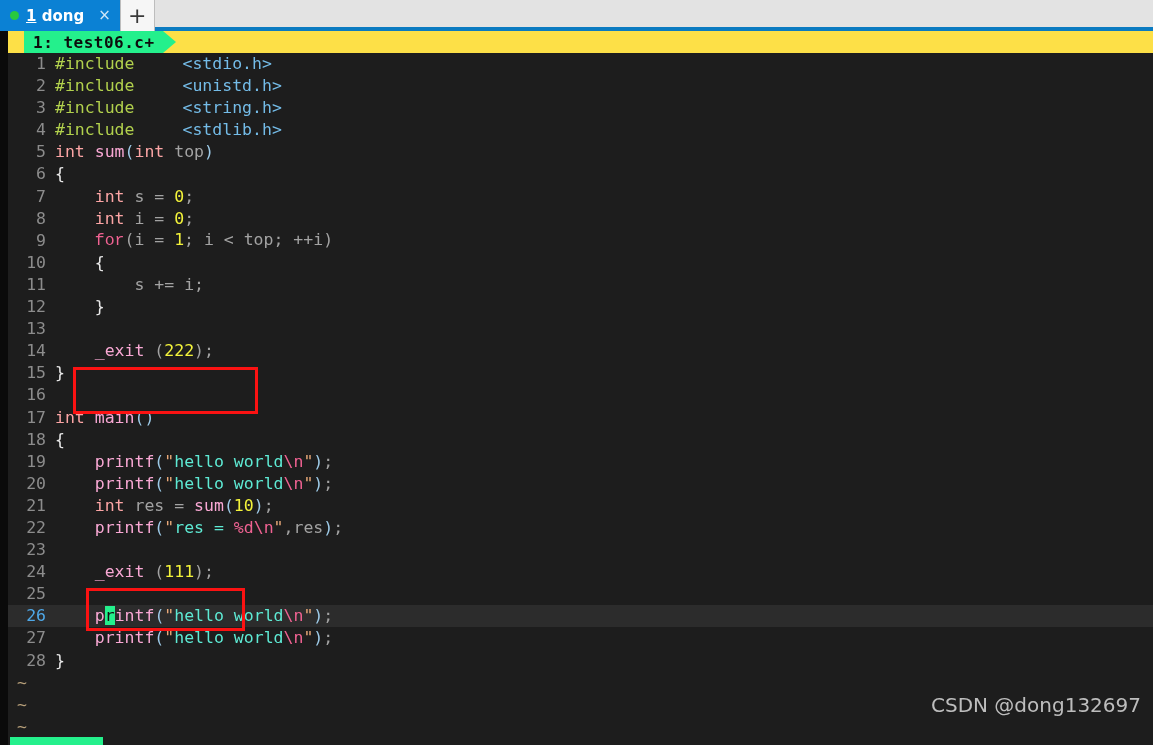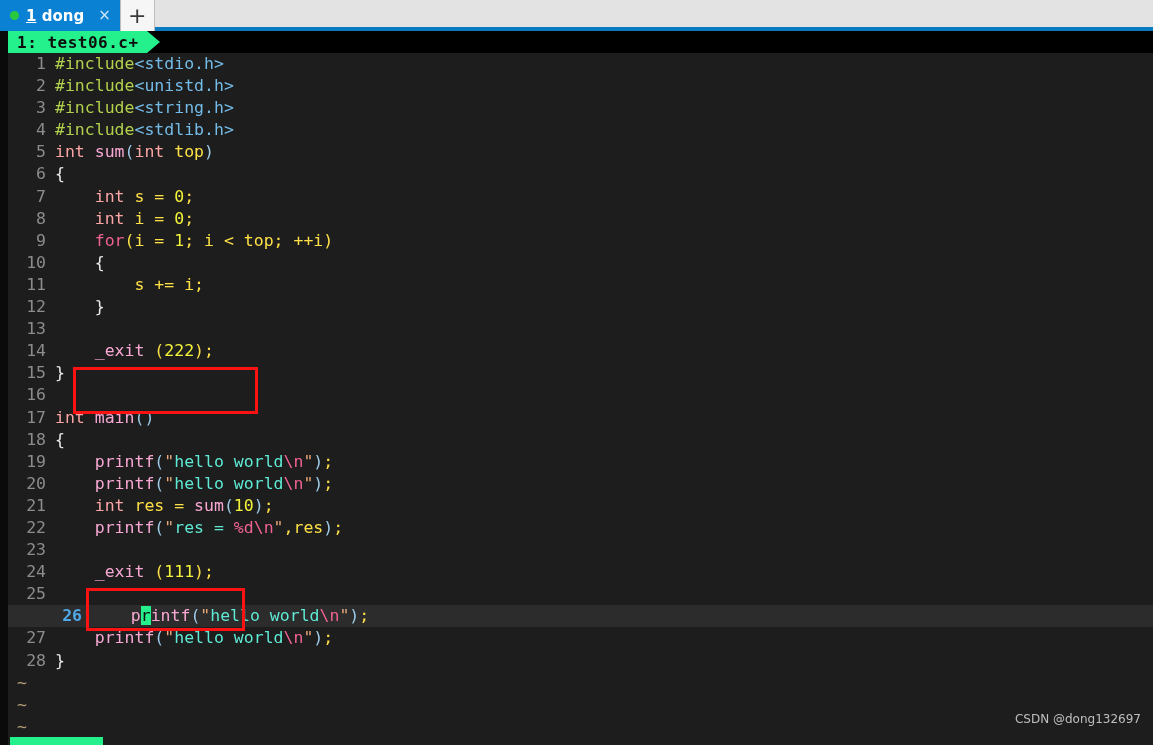--- a/index.html
+++ b/index.html
@@ -95,21 +95,22 @@
   .term-main {
     flex: 1 1 auto;
     position: relative;
     background: #1d1d1d;
   }
 
   
   .vim-tabline {
     height: 22px;
     position: relative;
-    background: #000000;
+    background: #fde047;
+    padding-left: 16px;
   }
   .vim-tab {
     display: inline-flex;
     align-items: center;
     height: 22px;
     background: #24f08c;
     color: #0d0d0d;
     font-family: "DejaVu Sans Mono", monospace;
     font-size: 16px;
     font-weight: bold;
@@ -139,36 +140,36 @@
   }
   .row.cur { background: #2c2c2c; }
   .ln {
     width: 38px;
     text-align: right;
     color: #8c8c8c;
     flex: 0 0 auto;
     padding-right: 9px;
     font-size: 16.5px;
   }
-  .row.cur .ln { color: #4fa8e8; font-weight: bold; margin-left: 36px; }
+  .row.cur .ln { color: #4fa8e8; font-weight: normal; }
   .ln.tilde { color: #b8a07a; text-align: left; padding-left: 9px; width: 38px; }
   .src { flex: 1 1 auto; color: #e8e8e8; }
 
   
   .c-pre   { color: #b2d14d; }      
-  .c-hdr   { color: #74bce8; }      
+  .c-hdr   { color: #74bce8; margin-left: 48px; }      
   .c-type  { color: #fca5a5; }      
   .c-fn    { color: #f9a8d4; }      
-  .c-kw    { color: #f06292; }      
+  .c-kw    { color: #f06292; font-family: Liberation Mono, monospace; }      
   .c-num   { color: #f3f33a; }      
   .c-punct { color: #9ecbe8; }      
   .c-quote { color: #e8a878; }      
   .c-str   { color: #5eead4; }      
   .c-esc   { color: #f06292; }      
-  .c-plain { color: #fde047; }
+  .c-plain { color: #a3a3a3; }
   .c-brace { color: #e8e8e8; }
 
   
   .cursor {
     background: #24f08c;
     color: #101010;
   }
 
   
   .redbox {
@@ -177,24 +178,24 @@
     box-sizing: border-box;
     pointer-events: none;
   }
   #redbox-1 { left: 65px; top: 336px; width: 185px; height: 47px; }
   #redbox-2 { left: 78px; top: 557px; width: 159px; height: 43px; }
 
   
   .watermark {
     position: absolute;
     right: 12px;
-    bottom: 19px;
+    bottom: 28px;
     color: #d4d4d4;
     font-family: "DejaVu Sans", sans-serif;
-    font-size: 12px;
+    font-size: 20px;
     opacity: 0.88;
   }
 
   
   .statusbar {
     position: absolute;
     left: 0;
     bottom: 0;
     height: 8px;
     width: 100%;

